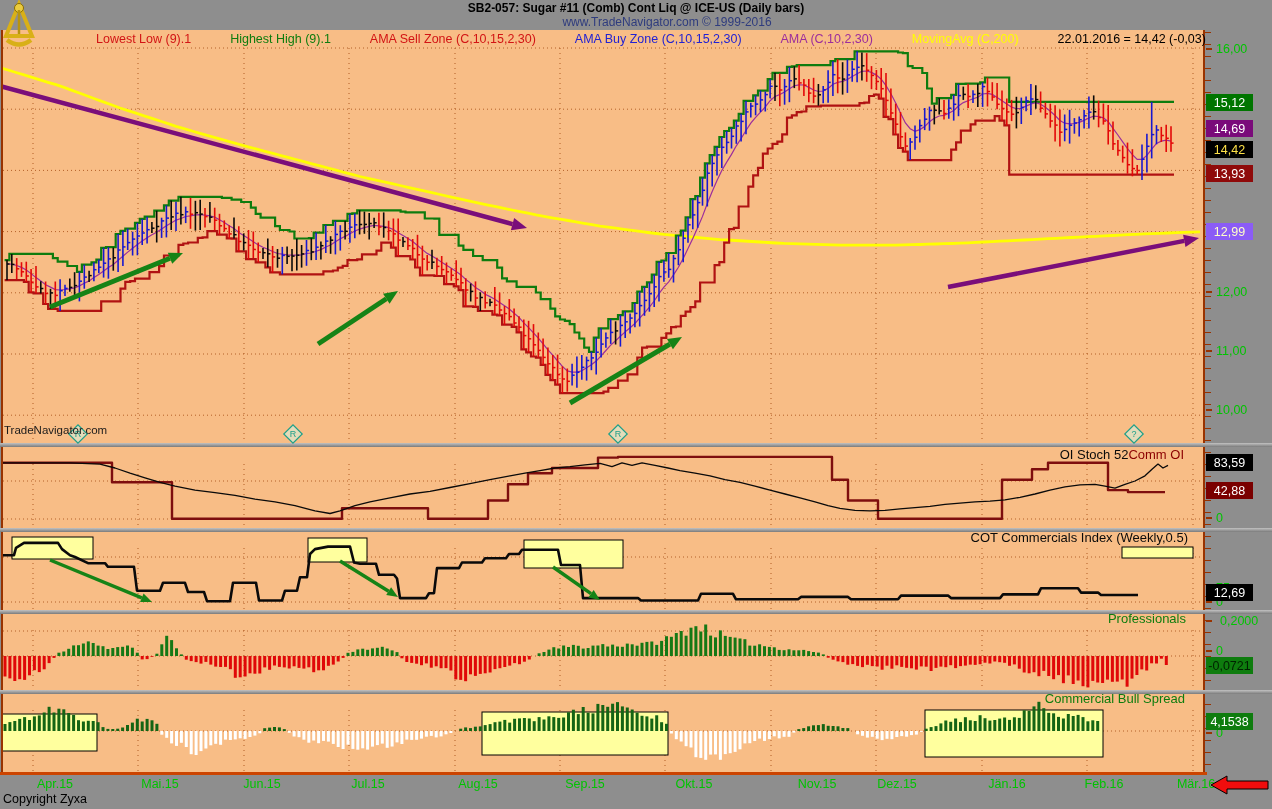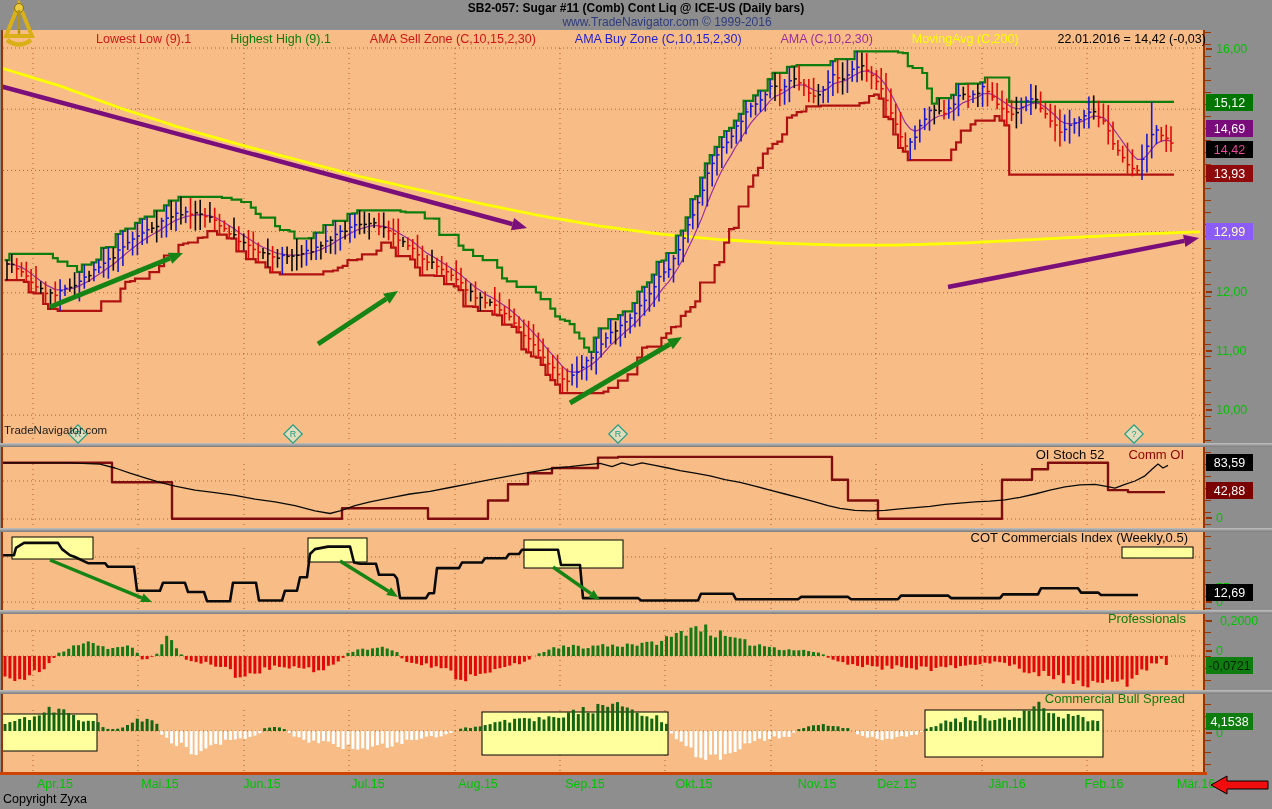--- a/index.html
+++ b/index.html
@@ -18,21 +18,21 @@
               background:repeating-linear-gradient(to bottom,#993300 0,#993300 1px,transparent 1px,transparent 12px);}
   .divider{position:absolute;left:0;width:1272px;height:4px;
            background:linear-gradient(#C2C2C2,#7B7B7B);}
   .legend{position:absolute;left:96px;top:32px;width:1110px;display:flex;
           justify-content:space-between;font-size:12.5px;white-space:nowrap;z-index:5;}
   .glabel{position:absolute;left:1206px;display:flex;align-items:center;gap:4px;
           color:#00C400;font-size:12.5px;z-index:6;}
   .glabel .tick{width:6px;height:2px;background:#993300;}
   .gbox{position:absolute;left:1206px;width:47px;height:17px;font-size:12.5px;
         display:flex;align-items:center;justify-content:center;z-index:7;}
-  .pane-title{position:absolute;display:flex;gap:24px;font-size:13px;z-index:6;white-space:nowrap;}
+  .pane-title{position:absolute;display:flex;gap:0;font-size:13px;z-index:6;white-space:nowrap;}
   .month{position:absolute;top:777px;transform:translateX(-50%);color:#00C400;font-size:12.5px;}
   .copyright{position:absolute;left:3px;top:792px;font-size:12.5px;color:#000;}
   .watermark{position:absolute;left:4px;top:424px;font-size:11.5px;color:#1A1A1A;z-index:6;}
   #chart-svg{position:absolute;left:0;top:0;z-index:4;}
 </style>
 </head>
 <body>
 
 <div class="screen">
   <svg class="logo" viewBox="0 0 34 48">
@@ -1192,21 +1192,21 @@
       <div class="glabel" style="top: 344px;">
         <span class="tick"></span>
         <span>11,00</span>
       </div>
       <div class="glabel" style="top: 403px;">
         <span class="tick"></span>
         <span>10,00</span>
       </div>
       <div class="gbox" style="top: 94px; background: rgb(0, 117, 0); color: rgb(255, 255, 255);">15,12</div>
       <div class="gbox" style="top: 120px; background: rgb(122, 11, 122); color: rgb(255, 255, 255);">14,69</div>
-      <div class="gbox" style="top: 141px; background: rgb(0, 0, 0); color: #ec4899;">14,42</div>
+      <div class="gbox" style="top: 141px; background: rgb(0, 0, 0); color: #fde047;">14,42</div>
       <div class="gbox" style="top: 165px; background: rgb(143, 10, 10); color: rgb(255, 255, 255);">13,93</div>
       <div class="gbox" style="top: 223px; background: #8b5cf6; color: rgb(255, 255, 200);">12,99</div>
       <div class="glabel" style="top: 511px;">
         <span class="tick"></span>
         <span>0</span>
       </div>
       <div class="gbox" style="top: 454px; background: rgb(0, 0, 0); color: rgb(255, 255, 255);">83,59</div>
       <div class="gbox" style="top: 482px; background: rgb(122, 0, 0); color: rgb(255, 255, 255);">42,88</div>
       <div class="glabel" style="top: 581px;">
         <span class="tick"></span>

